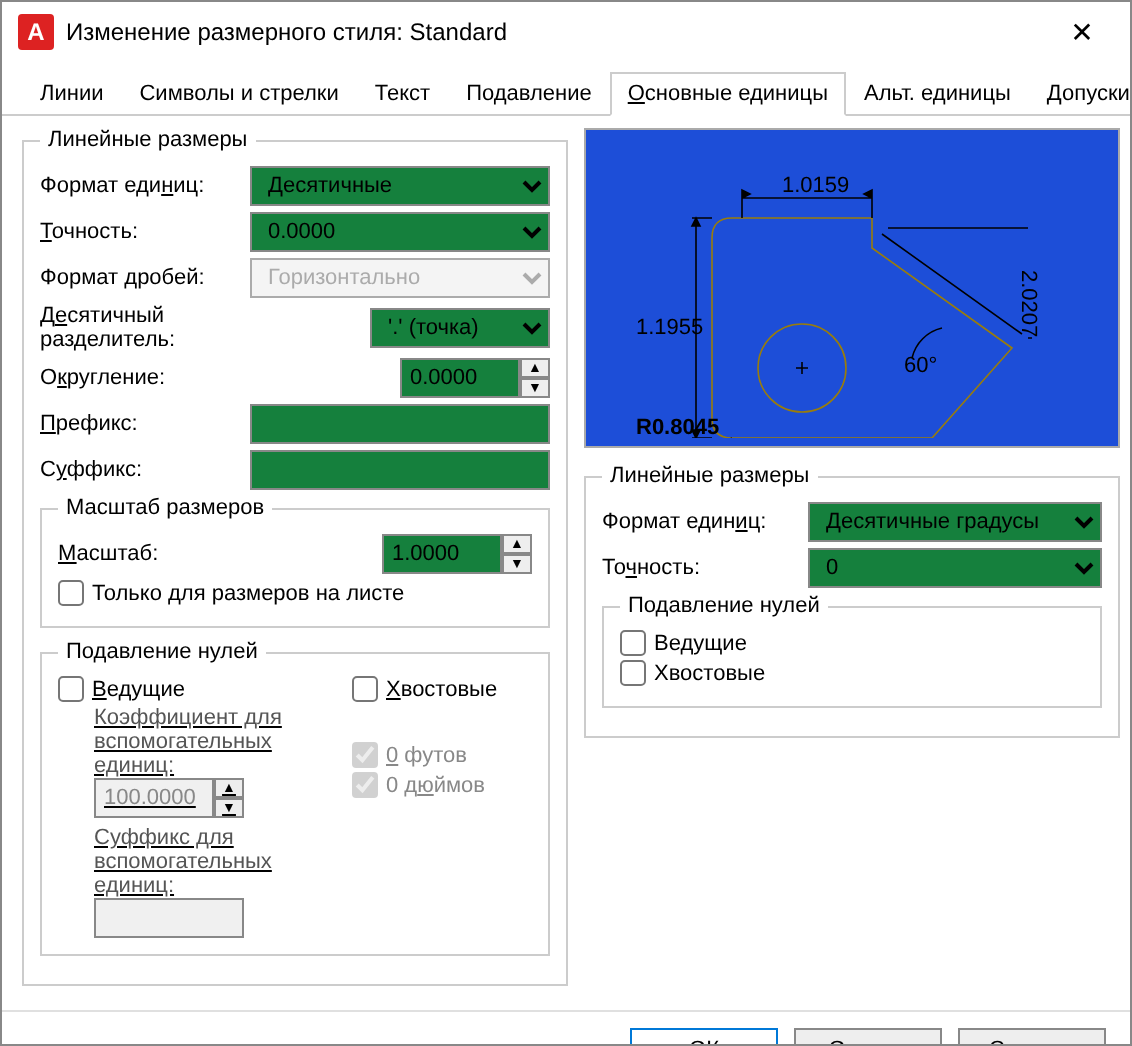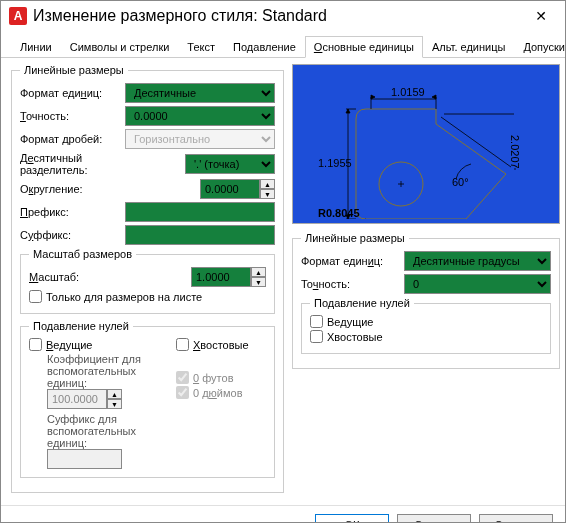--- a/index.html
+++ b/index.html
@@ -1,20 +1,20 @@
 <!DOCTYPE html>
 <html><head>
 <meta charset="utf-8">
 <style>
 * { box-sizing: border-box; font-family: "Segoe UI", Tahoma, sans-serif; font-size: 11px; }
 body { margin: 0; background: #fff; width: 566px; height: 523px; border: 1px solid #888; overflow: hidden; }
 .titlebar { display: flex; align-items: center; height: 30px; padding: 0 4px 0 8px; }
 .app-icon { width: 18px; height: 18px; background: #d22; position: relative; border-radius: 2px; margin-right: 6px; display: flex; align-items: center; justify-content: center; }
 .app-icon span { color: #fff; font-weight: bold; font-size: 12px; }
-.title { flex: 1; font-size: 16px; }
+.title { flex: 1; font-size: 12px; }
 .close-btn { width: 40px; height: 28px; display: flex; align-items: center; justify-content: center; font-size: 14px; cursor: pointer; }
 .tabs { display: flex; padding: 4px 10px 0 10px; border-bottom: 1px solid #ccc; gap: 0; }
 .tab { padding: 4px 8px; border: 1px solid transparent; cursor: pointer; position: relative; top: 1px; white-space: nowrap; }
 .tab.active { border: 1px solid #ccc; border-bottom: 1px solid #fff; background: #fff; }
 .tab .ul { text-decoration: underline; }
 .content { display: flex; padding: 6px 10px; gap: 8px; }
 .left-col { width: 288px; }
 .right-col { flex: 1; }
 fieldset { border: 1px solid #ccc; margin: 0 0 6px 0; padding: 4px 8px 8px 8px; }
 fieldset legend { padding: 0 4px; }
@@ -30,21 +30,21 @@
 .spin-up, .spin-down { height: 10px; border: 1px solid #888; background: #eee; font-size: 7px; display: flex; align-items: center; justify-content: center; cursor: pointer; }
 .chk { display: flex; align-items: center; gap: 4px; margin: 2px 0; }
 .chk input { width: 13px; height: 13px; margin: 0; }
 .chk.disabled { color: #888; }
 .chk .ul { text-decoration: underline; }
 .preview { border: 1px solid #aaa; height: 160px; padding: 6px; display: flex; align-items: center; justify-content: center; background: #1d4ed8; }
 .btns { display: flex; justify-content: flex-end; padding: 8px 12px; gap: 8px; border-top: 1px solid #e0e0e0; }
 .btn { width: 74px; height: 22px; border: 1px solid #888; background: #eee; cursor: pointer; display: flex; align-items: center; justify-content: center; }
 .btn.ok { border: 1px solid #0078d7; background: #fff; }
 .ul { text-decoration: underline; }
-.sub-indent { margin-left: 18px; }
+.sub-indent { margin-left: 18px; text-decoration: underline; }
 </style>
 </head>
 <body>
 
 <div class="titlebar">
   <div class="app-icon">
       <span>A</span>
     </div>
   <div class="title">Изменение размерного стиля: Standard</div>
   <div class="close-btn">✕</div>

